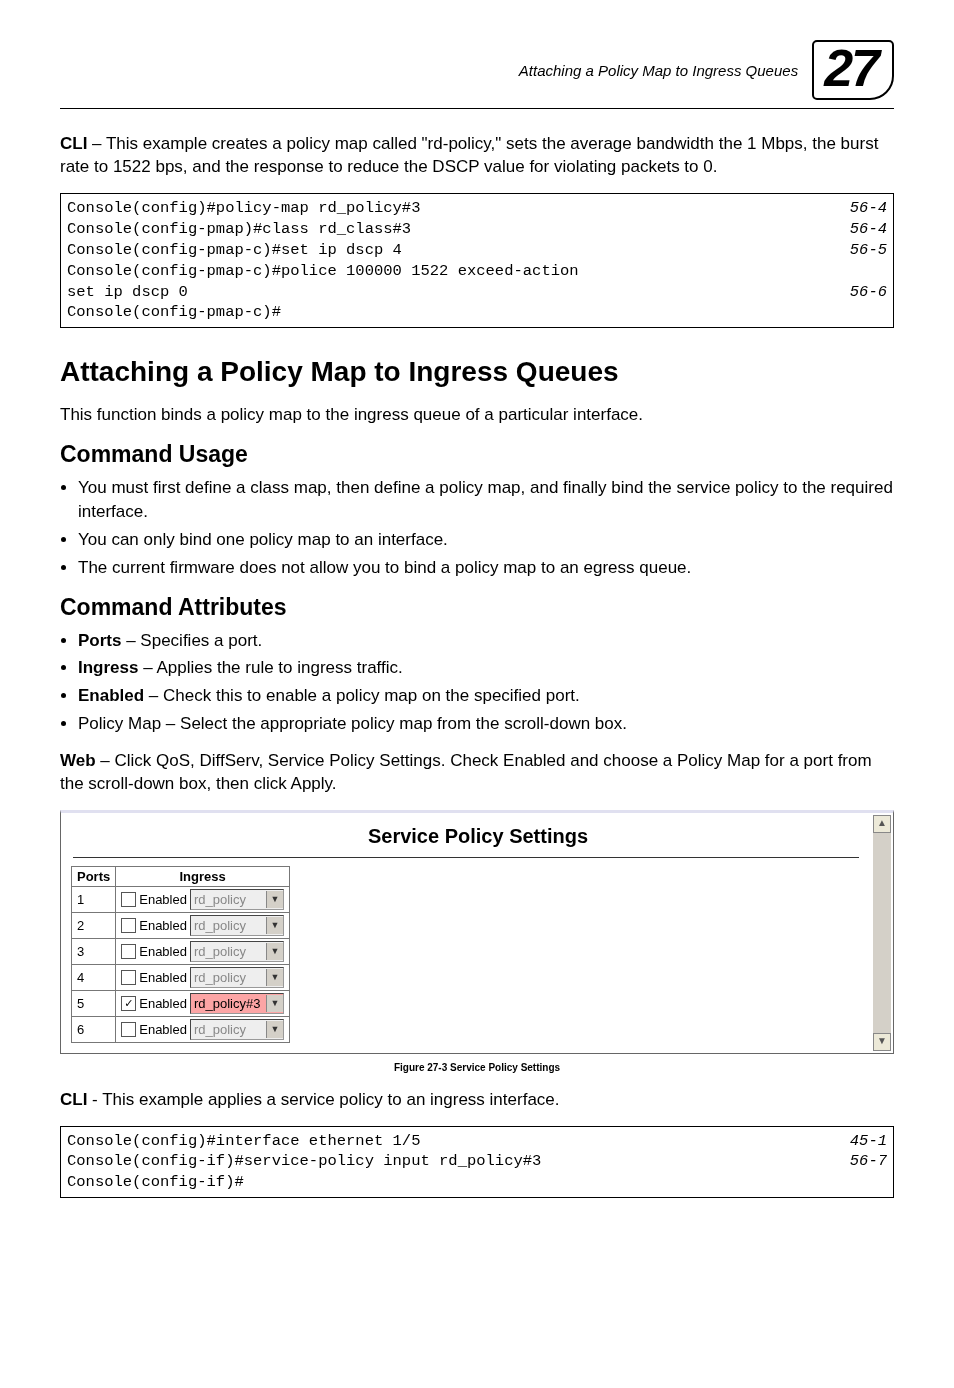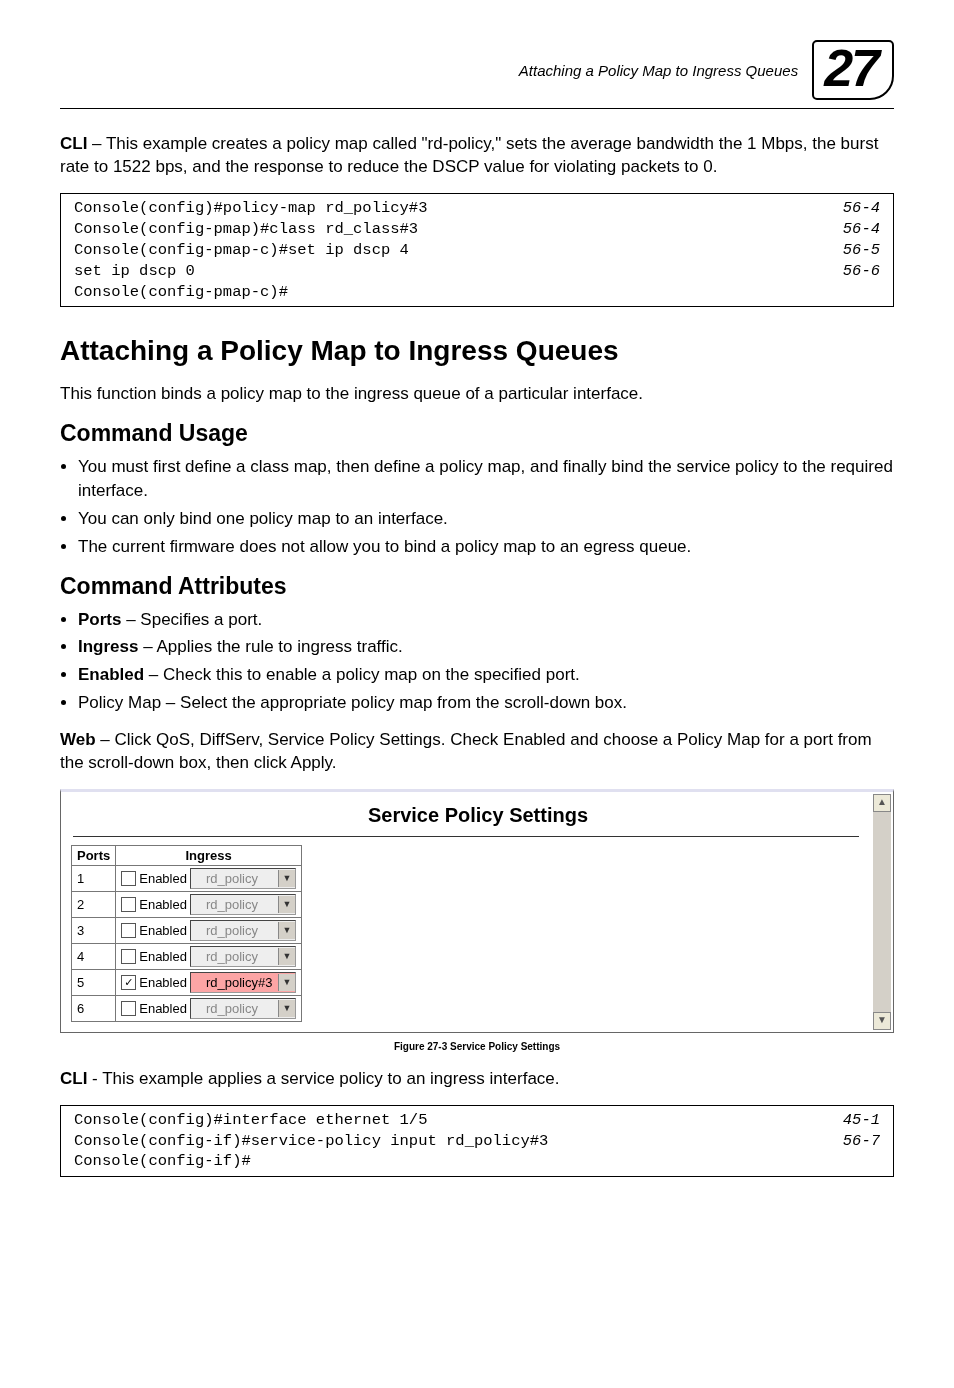--- a/index.html
+++ b/index.html
@@ -44,21 +44,21 @@
   .para {
     font-size: 17px;
     line-height: 1.35;
     margin: 0 0 14px 0;
   }
   .codeblk {
     font-family: "Courier New", monospace;
     font-size: 15.5px;
     line-height: 1.35;
     border: 1px solid #000;
-    padding: 4px 13px;
+    padding: 4px 6px;
     box-sizing: border-box;
     margin: 6px 0 24px 0;
   }
   .codeblk .row {
     display: flex;
     justify-content: space-between;
   }
   .codeblk .ref {
     font-style: italic;
     white-space: nowrap;
@@ -161,21 +161,20 @@
     align-items: center;
     border: 1px inset #999;
     background: #eee;
     height: 19px;
   }
   .selbox.active { background: #fca5a5; }
   .selbox .seltxt {
     padding: 0 2px 0 3px;
     font-size: 13px;
     min-width: 70px;
-    margin-left: 12px;
   }
   .selbox .seltxt.gray { color: #888; }
   .selbox .selarrow {
     width: 16px; height: 17px;
     background: #d4d0c8;
     border-left: 1px solid #888;
     text-align: center;
     font-size: 9px;
     line-height: 17px;
     color: #333;
@@ -213,20 +212,21 @@
       </div>
     <div class="row">
         <span>Console(config-pmap)#class rd_class#3</span>
         <span class="ref">56-4</span>
       </div>
     <div class="row">
         <span>Console(config-pmap-c)#set ip dscp 4</span>
         <span class="ref">56-5</span>
       </div>
     <div class="row">
+        <span>Console(config-pmap-c)#police 100000 1522 exceed-action</span>
         <span class="ref"></span>
       </div>
     <div class="row">
         <span> set ip dscp 0</span>
         <span class="ref">56-6</span>
       </div>
     <div class="row">
         <span>Console(config-pmap-c)#</span>
         <span class="ref"></span>
       </div>

